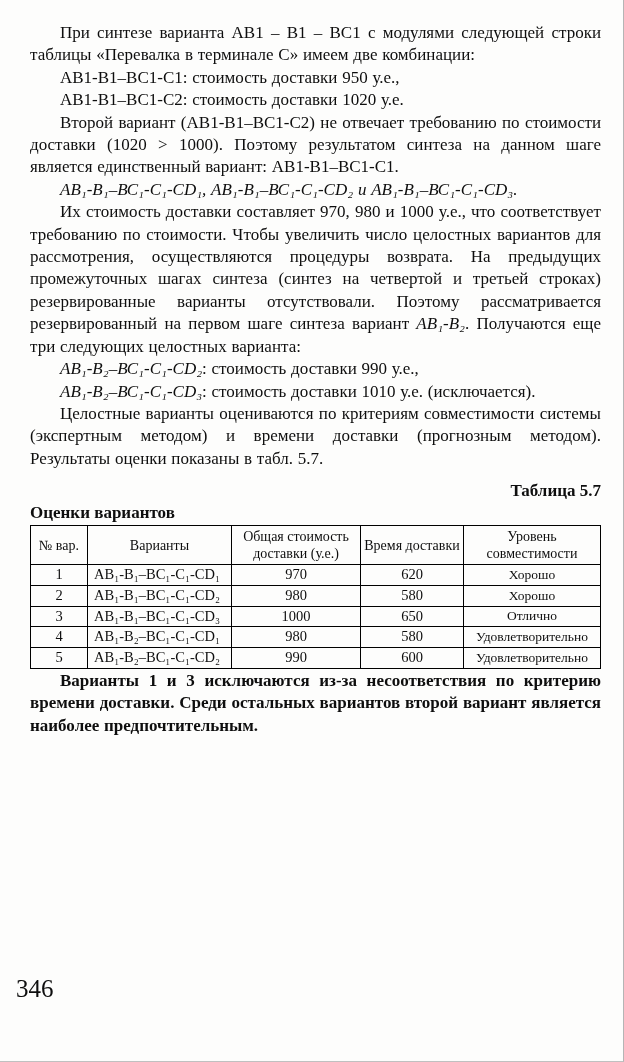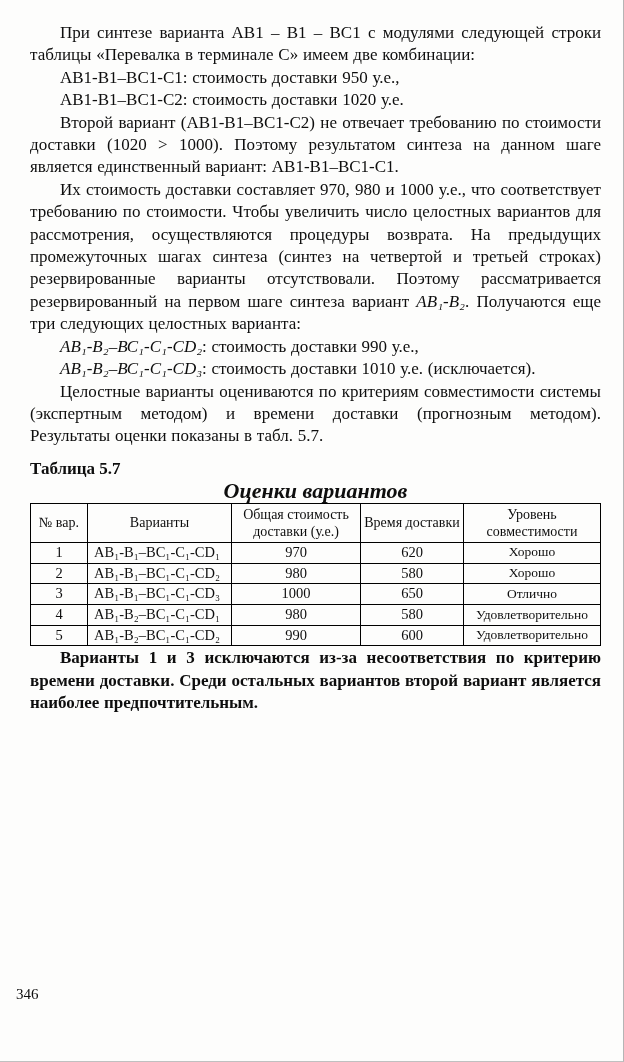--- a/index.html
+++ b/index.html
@@ -17,31 +17,30 @@
   .para{
     margin:0;
     text-indent:30px;
     text-align:justify;
     font-size:17px;
     line-height:22.4px;
     word-spacing:0.5px;
   }
   .it{font-style:italic;}
   .tbl-caption{
-    text-align:left;
+    text-align:right;
     font-weight:bold;
     font-size:17px;
     margin-top:10px;
     line-height:22px;
   }
   .tbl-title{
-    text-align:center;
+    text-align:left;
     font-weight:bold;
-    font-style:italic;
-    font-size:22px;
+    font-size:17px;
     line-height:21px;
     margin:0 0 2px 0;
   }
   table{
     width:100%;
     border-collapse:collapse;
     table-layout:fixed;
     font-size:14.5px;
   }
   th,td{
@@ -53,34 +52,35 @@
     overflow:hidden;
   }
   th{font-weight:normal;font-size:14px;padding:2px 2px;}
   td.col1{text-align:left;padding-left:6px;}
   td.col4{font-size:13.5px;}
   .after-table .para{margin-top:1px;font-weight:bold;}
   .page-num{
     position:absolute;
     left:16px;
     bottom:58px;
-    font-size:15px;
+    font-size:25px;
   }
   .c0{width:57px}.c1{width:144px}.c2{width:129px}.c3{width:103px}.c4{width:auto}
 </style>
 </head>
 <body>
 
 <div class="page">
 
   <div>
       <p class="para"><span>При синтезе варианта АВ1 – В1 – ВС1 с модулями следующей строки таблицы «Перевалка в терминале С» имеем две комбинации:</span></p>
       <p class="para"><span>АВ1-В1–ВС1-С1: стоимость доставки 950 у.е.,</span></p>
       <p class="para"><span>АВ1-В1–ВС1-С2: стоимость доставки 1020 у.е.</span></p>
       <p class="para"><span>Второй вариант (АВ1-В1–ВС1-С2) не отвечает требованию по стоимости доставки (1020 &gt; 1000). Поэтому результатом синтеза на данном шаге является единственный вариант: АВ1-В1–ВС1-С1.</span></p>
+      <p class="para"><span class="it">АВ₁-В₁–ВС₁-С₁-СD₁,  АВ₁-В₁–ВС₁-С₁-СD₂  и  АВ₁-В₁–ВС₁-С₁-СD₃.</span></p>
       <p class="para"><span>Их стоимость доставки составляет 970, 980 и 1000 у.е., что соответствует требованию по стоимости. Чтобы увеличить число целостных вариантов для рассмотрения, осуществляются процедуры возврата. На предыдущих промежуточных шагах синтеза (синтез на четвертой и третьей строках) резервированные варианты отсутствовали. Поэтому рассматривается резервированный на первом шаге синтеза вариант </span><span class="it">АВ₁-В₂</span><span>. Получаются еще три следующих целостных варианта:</span></p>
       <p class="para"><span class="it">АВ₁-В₂–ВС₁-С₁-СD₂</span><span>: стоимость доставки 990 у.е.,</span></p>
       <p class="para"><span class="it">АВ₁-В₂–ВС₁-С₁-СD₃</span><span>: стоимость доставки 1010 у.е. (исключается).</span></p>
       <p class="para"><span>Целостные варианты оцениваются по критериям совместимости системы (экспертным методом) и времени доставки (прогнозным методом). Результаты оценки показаны в табл. 5.7.</span></p>
     </div>
 
   <div class="tbl-caption">Таблица 5.7</div>
 
   <div class="tbl-title">Оценки вариантов</div>
 

